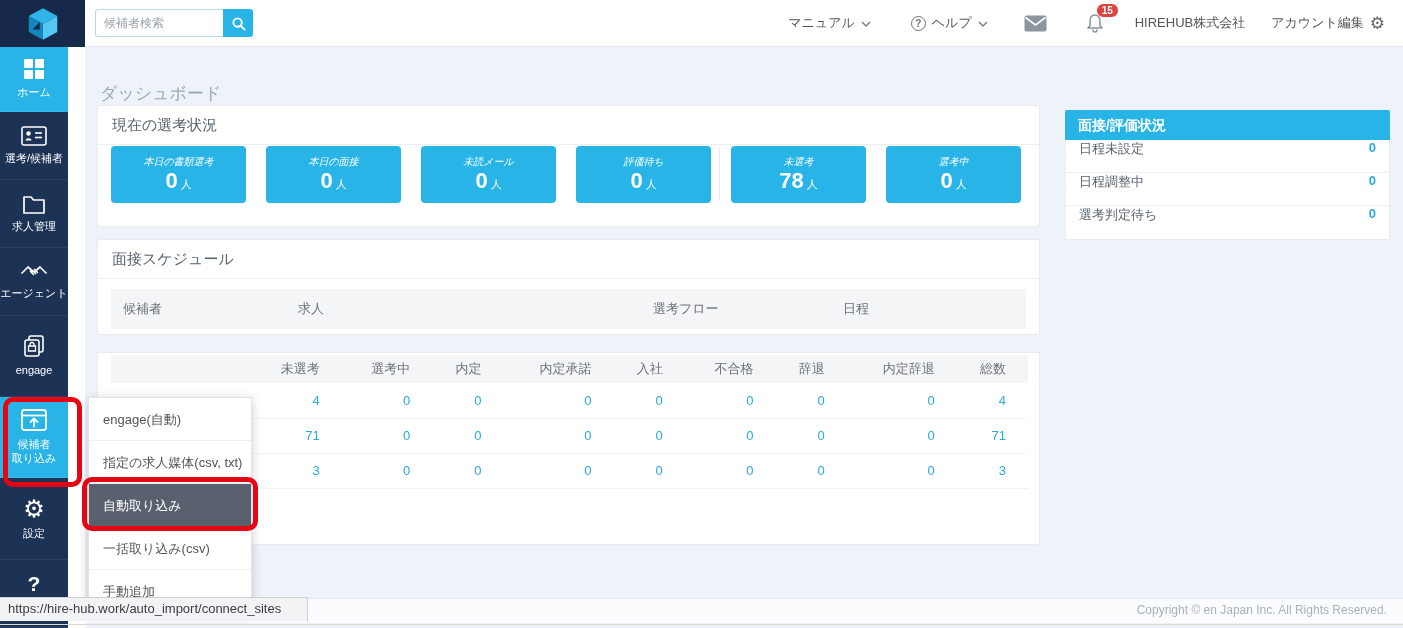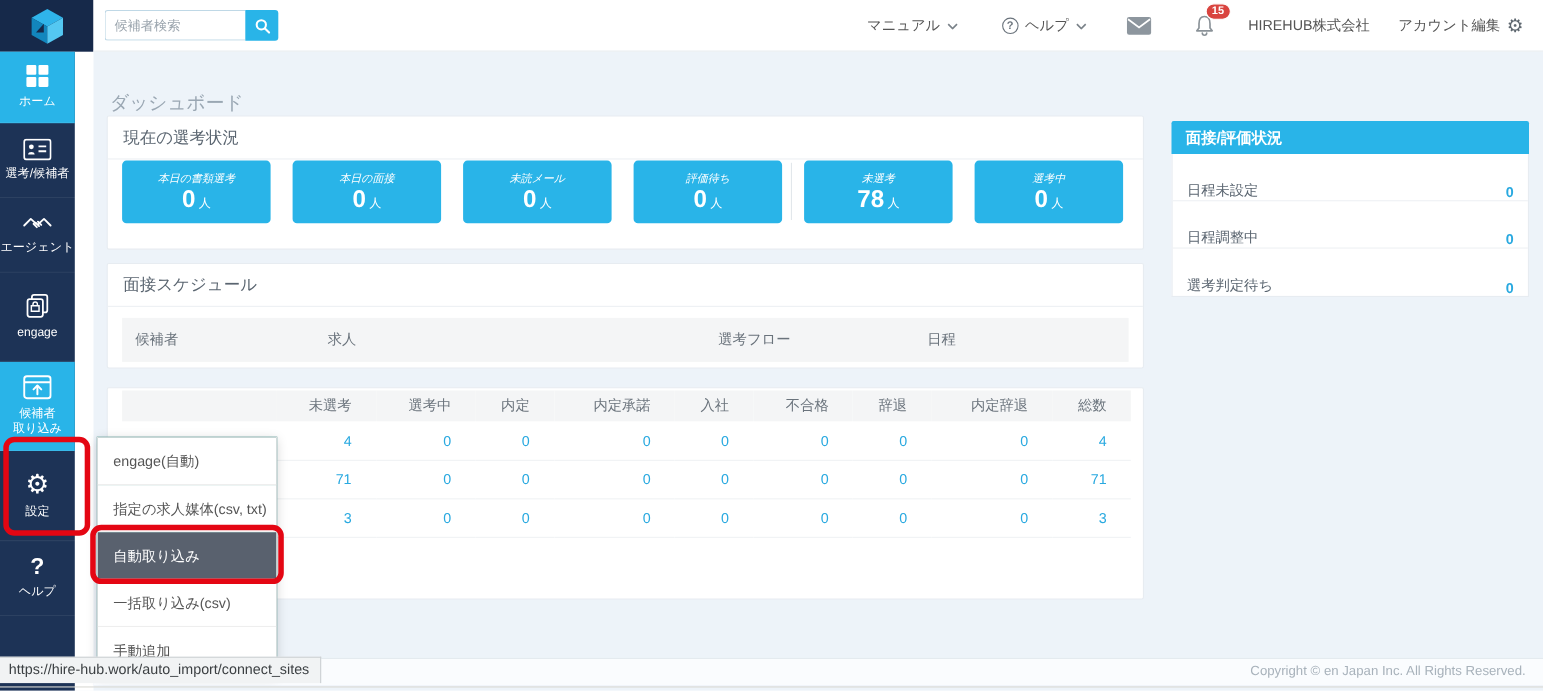--- a/index.html
+++ b/index.html
@@ -67,21 +67,21 @@
   .jobs-table th { background:#f4f5f6; font-size:13px; color:#6a737c; font-weight:normal;
     height:28px; text-align:right; padding-right:22px; }
   .jobs-table th.jobcol, .jobs-table td.jobcol { width:140px; text-align:left; padding:0; }
   .jobs-table td { height:35px; font-size:13px; color:#29a9e0; text-align:right;
     padding-right:22px; border-bottom:1px solid #f0f2f4; cursor:pointer; }
 
   .right-panel { position:absolute; left:980px; top:63px; width:325px; }
   .rp-header { height:30px; background:#29b4e8; border-radius:2px 2px 0 0; color:#fff;
     font-size:14px; font-weight:bold; line-height:30px; padding-left:13px; }
   .rp-body { background:#fff; border:1px solid #e7ecf1; border-top:none; }
-  .rp-row { height:43px; display:flex; align-items:flex-end; justify-content:space-between;
+  .rp-row { height:33px; display:flex; align-items:flex-start; justify-content:space-between;
     padding:0 13px; border-bottom:1px solid #eef1f4; }
   .rp-row:last-child { border-bottom:none; }
   .rp-label { font-size:13px; color:#5a6570; }
   .rp-value { font-size:13px; font-weight:bold; color:#29a9e0; }
 
   .content-footer { position:absolute; left:0; top:551px; width:1318px; height:25px;
     background:#fafcfe; border-top:1px solid #e2e8ee; text-align:right;
     font-size:12px; color:#a8b2bb; line-height:23px; padding-right:16px; }
   .bottom-edge { position:absolute; left:0; top:624px; width:1403px; height:1px; background:#d9d9d4; z-index:55; }
 
@@ -89,21 +89,21 @@
   .import-menu { position:absolute; left:88px; top:397px; width:164px; z-index:50;
     background:#0f766e; border:1px solid #e3e3e3; box-shadow:0 2px 10px rgba(0,0,0,0.18); }
   .menu-item { height:43px; line-height:43px; padding-left:14px; font-size:13px; color:#555;
     border-bottom:1px solid #eee; cursor:pointer; background:#fff; }
   .menu-item:last-child { border-bottom:none; }
   .menu-item.highlighted { background:#59616e; color:#fff; }
 
   
   .url-tooltip { position:absolute; left:0; top:597px; height:24px; z-index:60;
     background:#f1f3f4; border:1px solid #cdd1d4; border-left:none; border-bottom:none;
-    font-size:13px; color:#3c4043; line-height:22px; padding:0 10px 0 8px; white-space:nowrap; }
+    font-size:13px; color:#3c4043; line-height:22px; padding:0 26px 0 8px; white-space:nowrap; }
   .ann { position:absolute; border:5px solid #e40613; border-radius:10px; z-index:70; pointer-events:none; }
   .ann-sidebar { left:3px; top:397px; width:79px; height:90px; }
   .ann-menu { left:82px; top:477px; width:176px; height:54px; }
 </style>
 </head>
 <body>
 
 <div class="logo-tile">
   <svg width="38" height="38" viewBox="0 0 24 24">
     <polygon points="12,2 21,7 12,12 3,7" fill="#2fb4ea"></polygon>
@@ -172,20 +172,26 @@
   </div>
   <div class="sb-item h68">
     <svg width="26" height="20" viewBox="0 0 26 20">
       <rect x="1" y="1" width="24" height="18" rx="2" fill="none" stroke="#fff" stroke-width="1.6"></rect>
       <circle cx="7.5" cy="7.5" r="2.2" fill="#fff"></circle>
       <path d="M4.5 14.5 c0,-3 6,-3 6,0 Z" fill="#fff"></path>
       <line x1="14" y1="7" x2="21" y2="7" stroke="#fff" stroke-width="1.6"></line>
       <line x1="14" y1="11.5" x2="21" y2="11.5" stroke="#fff" stroke-width="1.6"></line>
     </svg>
     <span class="sb-label">選考/候補者</span>
+  </div>
+  <div class="sb-item h68">
+    <svg width="24" height="20" viewBox="0 0 24 20">
+      <path d="M2 3 h7 l2.5 3 H22 v13 H2 Z" fill="none" stroke="#fff" stroke-width="1.7" stroke-linejoin="round"></path>
+    </svg>
+    <span class="sb-label">求人管理</span>
   </div>
   <div class="sb-item h68">
     <svg width="28" height="18" viewBox="0 0 28 18">
       <path d="M2 10 L8 4 L13 8.5 M26 10 L20 4 L15 8.5 M10.5 8.5 L13.5 11.5 M12.5 7.5 L15.5 10.5 M14.5 6.5 L17.5 9.5" fill="none" stroke="#fff" stroke-width="1.7" stroke-linecap="round" stroke-linejoin="round"></path>
     </svg>
     <span class="sb-label">エージェント</span>
   </div>
   <div class="sb-item h81">
     <svg width="24" height="24" viewBox="0 0 24 24">
       <rect x="7" y="2" width="14" height="16" rx="2" fill="none" stroke="#fff" stroke-width="1.6"></rect>

